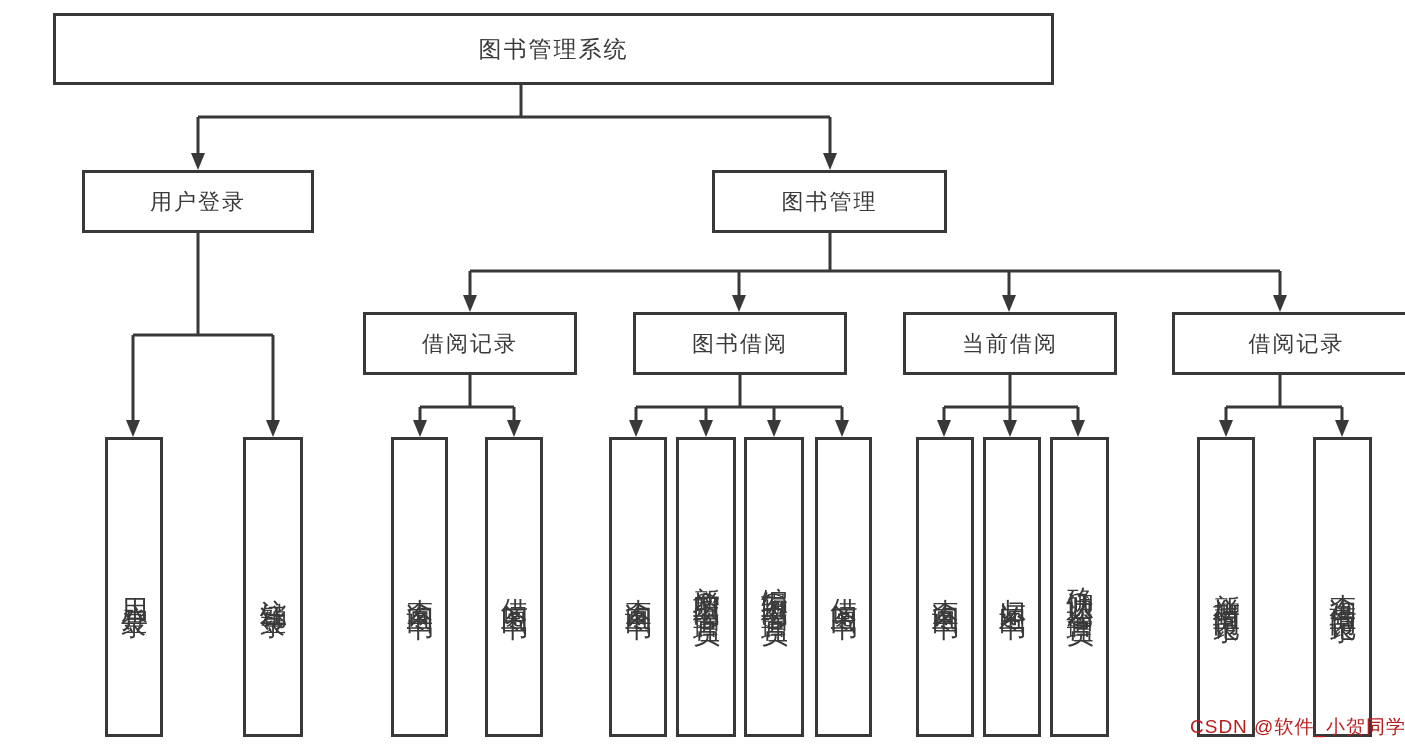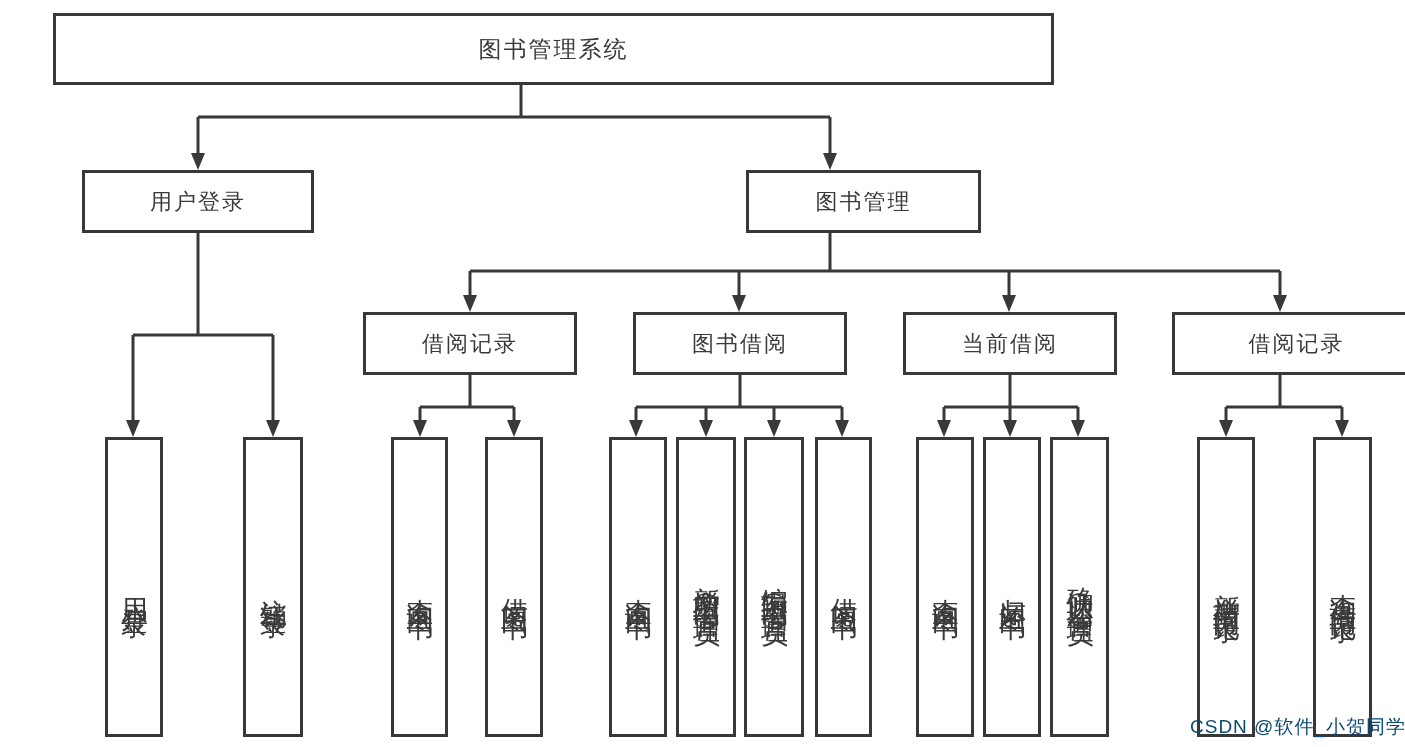--- a/index.html
+++ b/index.html
@@ -37,21 +37,21 @@
     font-size:27px;
     letter-spacing:5px;
     line-height:1;
     white-space:nowrap;
   }
   .watermark {
     position:absolute;
     left:1190px; top:714px;
     font-size:19px;
     letter-spacing:1px;
-    color:#0c4a6e;
+    color:#b91c1c;
     z-index:5;
     white-space:nowrap;
   }
 </style>
 </head>
 <body>
 
 <div class="canvas">
 
   <svg class="connectors" width="1405" height="747" viewBox="0 0 1405 747">
@@ -83,21 +83,21 @@
       <polygon points="1003,420 1017,420 1010,437"></polygon>
       <polygon points="1071,420 1085,420 1078,437"></polygon>
       <polygon points="1219,420 1233,420 1226,437"></polygon>
       <polygon points="1335,420 1349,420 1342,437"></polygon>
     </g>
   </svg>
 
   <div class="node h-node root-node" style="left:21px; top:13px; width:1001px; height:72px;margin-left:32px;">图书管理系统</div>
 
   <div class="node h-node" style="left:82px; top:170px; width:232px; height:63px;">用户登录</div>
-  <div class="node h-node" style="left:746px; top:170px; width:235px; height:63px;font-family:Liberation Serif, serif;">图书管理</div>
+  <div class="node h-node" style="left:712px; top:170px; width:235px; height:63px;font-family:Liberation Serif, serif;">图书管理</div>
 
   <div class="node h-node" style="left:363px; top:312px; width:214px; height:63px;">借阅记录</div>
   <div class="node h-node" style="left:903px; top:312px; width:214px; height:63px;">当前借阅</div>
   <div class="node h-node" style="left:633px; top:312px; width:214px; height:63px;">图书借阅</div>
   <div class="node h-node" style="left:1172px; top:312px; width:249px; height:63px;">借阅记录</div>
 
   <div class="node v-node" style="left:105px; top:437px; width:58px; height:300px;">
     <span>用户登录</span>
   </div>
   <div class="node v-node" style="left:243px; top:437px; width:60px; height:300px;">

